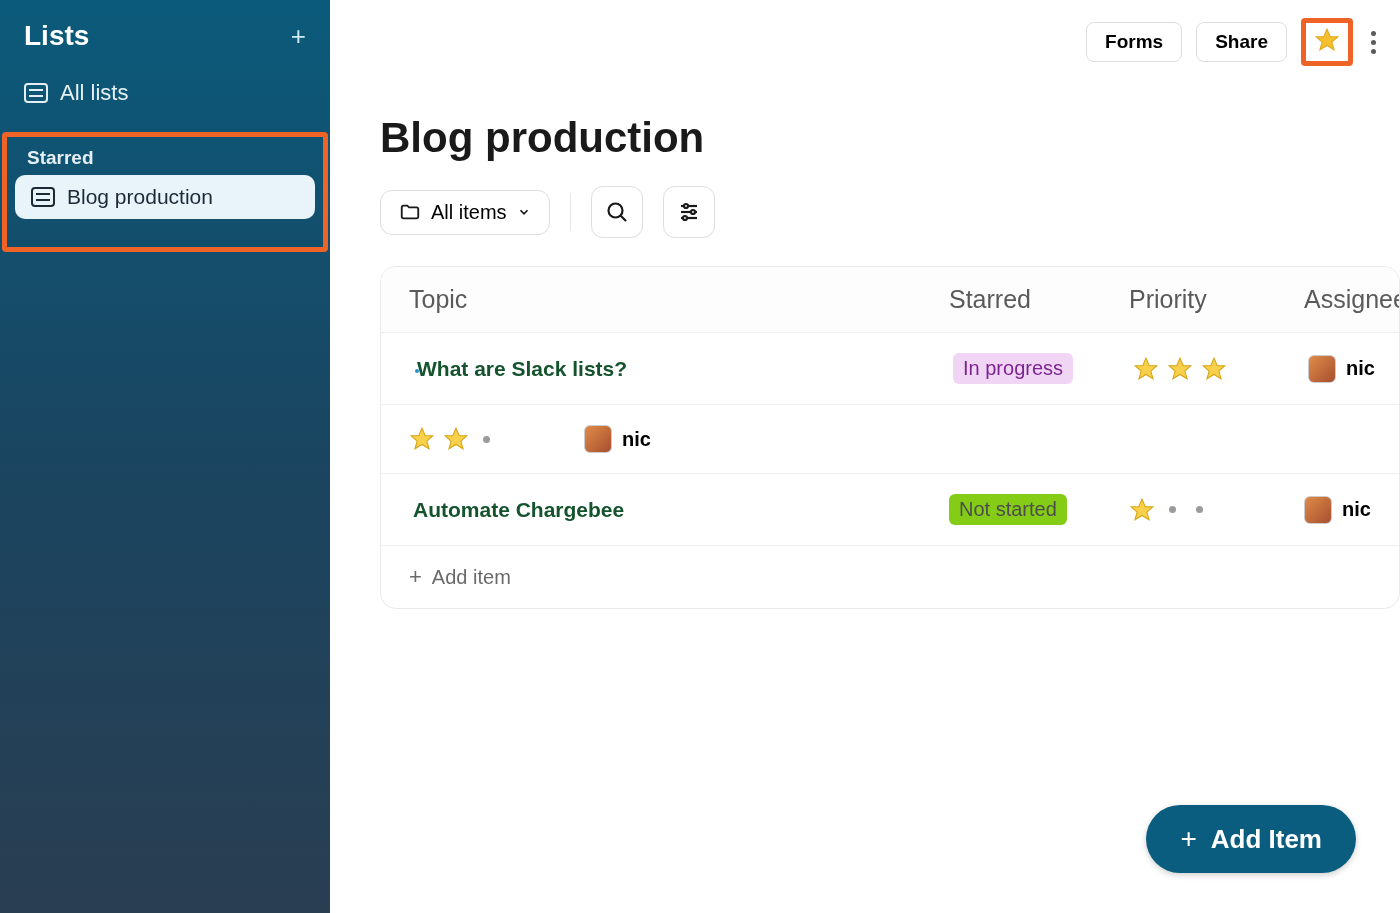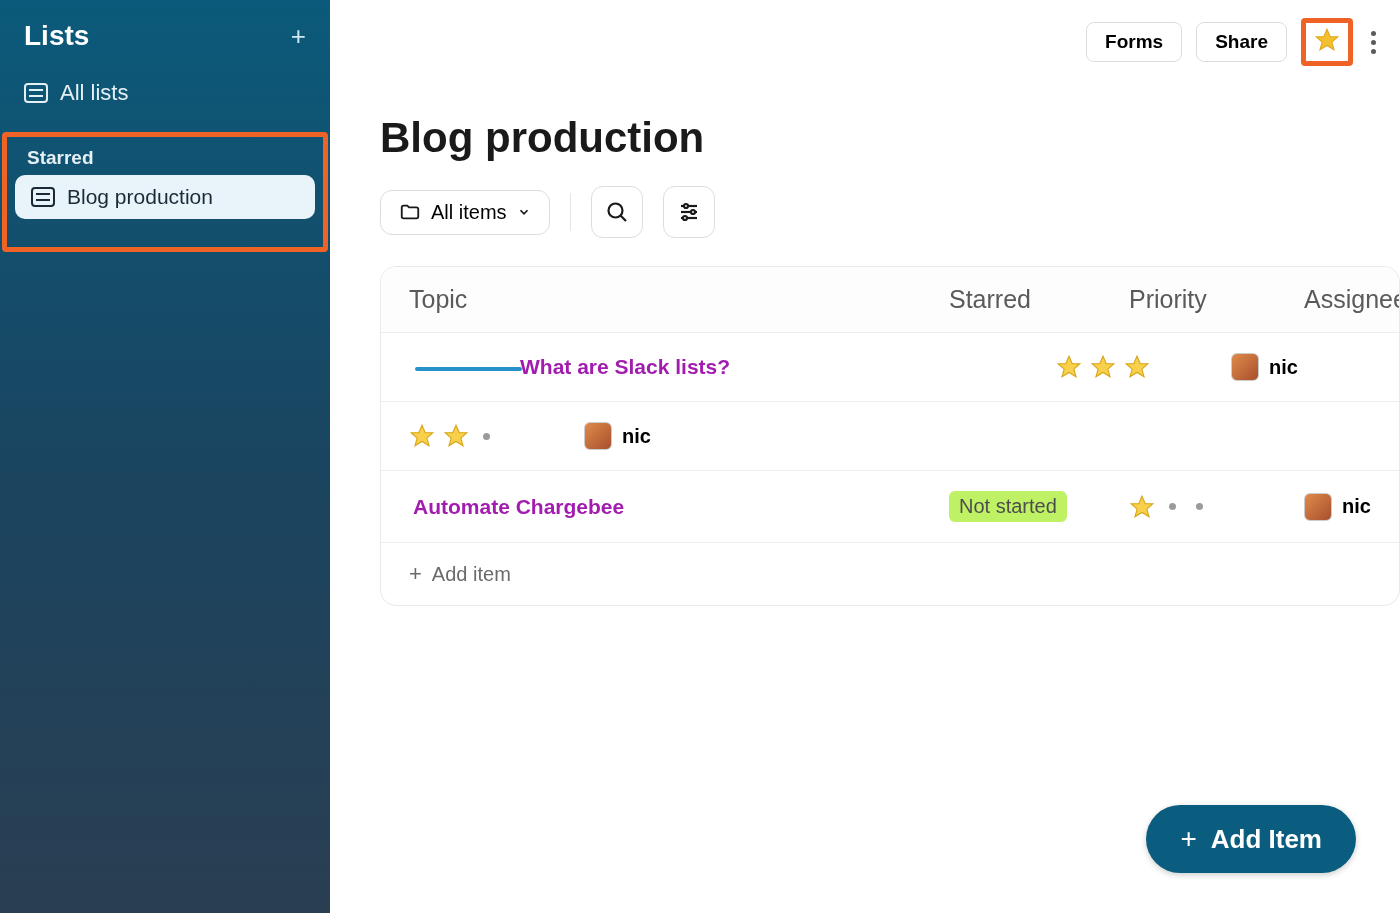--- a/index.html
+++ b/index.html
@@ -210,30 +210,30 @@
       left: 6px;
       top: 2px;
       width: 523px;
       height: calc(100% - 4px);
       border: 2px solid #2792c9;
       background: #e7f6fc;
       border-radius: 4px;
       z-index: 0;
     }
     .table-row > div { position: relative; z-index: 1; }
-    .col-topic.cell { font-weight: 700; color: #a21caf; padding-left: 4px;}
+    .col-topic.cell { font-weight: 700; color: #14532d; padding-left: 4px;}
     .status-badge {
       display: inline-block;
       padding: 4px 10px;
       border-radius: 6px;
       font-size: 20px;
     }
     .status-inprogress { background: #f1d5f5; color: #7b2492; }
     .status-done { background: #d8ef9f; color: #3e6206; }
-    .status-notstarted { background: #bef264; color: #4d4d4d; }
+    .status-notstarted { background: #84cc16; color: #4d4d4d; }
     .stars {
       display: flex;
       align-items: center;
       gap: 8px;
     }
     .dot {
       width: 7px;
       height: 7px;
       border-radius: 50%;
       background: #9b9b9b;
@@ -355,20 +355,21 @@
     <div class="table-header-row">
       <div class="col-topic">Topic</div>
       <div class="col-status">Starred</div>
       <div class="col-priority">Priority</div>
       <div class="col-assignee">Assignee</div>
     </div>
     <div id="table-body">
         <div class="table-row active">
           <div class="active-wrap"></div>
           <div class="col-topic cell">What are Slack lists?</div>
+          <div class="col-status"><span class="status-badge status-inprogress">In progress</span></div>
           <div class="col-priority">
             <div class="stars">
               <svg class="star-svg" viewBox="0 0 24 24" fill="#f8d04b" stroke="#d6a617" stroke-width="1">
                 <polygon points="12,2 15,9 22,9 16.5,14 18.5,21 12,17 5.5,21 7.5,14 2,9 9,9"></polygon>
               </svg>
               <svg class="star-svg" viewBox="0 0 24 24" fill="#f8d04b" stroke="#d6a617" stroke-width="1">
                 <polygon points="12,2 15,9 22,9 16.5,14 18.5,21 12,17 5.5,21 7.5,14 2,9 9,9"></polygon>
               </svg>
               <svg class="star-svg" viewBox="0 0 24 24" fill="#f8d04b" stroke="#d6a617" stroke-width="1">
                 <polygon points="12,2 15,9 22,9 16.5,14 18.5,21 12,17 5.5,21 7.5,14 2,9 9,9"></polygon>

